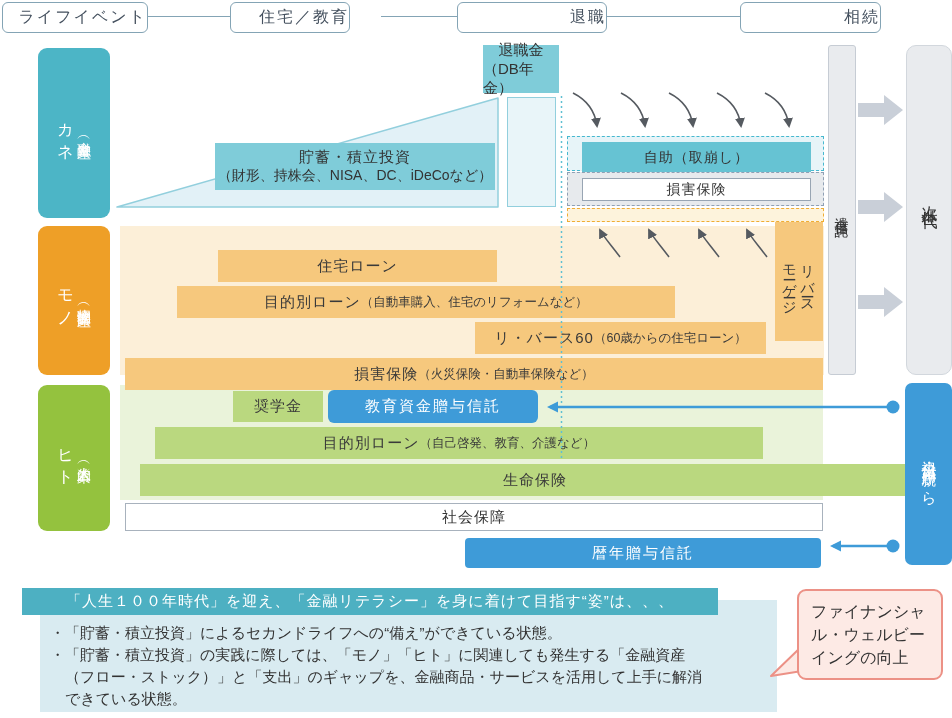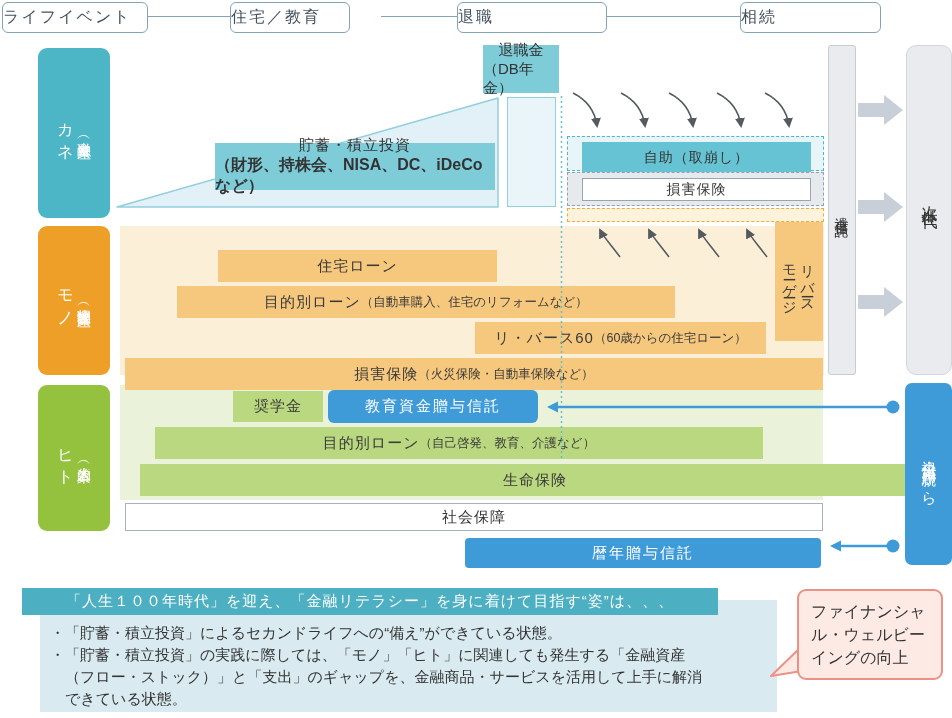--- a/index.html
+++ b/index.html
@@ -3,40 +3,40 @@
 <meta charset="utf-8">
 <style>
   html,body { margin:0; padding:0; background:#fff; }
   body { font-family:"Liberation Sans","DejaVu Sans",sans-serif; color:#333; }
   #canvas { position:relative; width:952px; height:718px; background:#fff; overflow:hidden; }
   .abs { position:absolute; box-sizing:border-box; }
   .abs-svg { position:absolute; left:0; top:0; pointer-events:none; }
 
   
   .tl-box { top:2px; height:31px; background:#fff; border:1.5px solid #84a4b5; border-radius:6px;
-            display:flex; align-items:center; justify-content:flex-start; font-size:16px; color:#44505e;
+            display:flex; align-items:center; justify-content:flex-end; font-size:16px; color:#44505e;
             letter-spacing:2px; z-index:3; }
   .tl-line { top:16px; height:0; border-top:1.5px solid #84a4b5; z-index:2; }
 
   
   .row-label { left:38px; width:72px; border-radius:9px; display:flex; flex-direction:row;
                align-items:center; justify-content:center; color:#fff; z-index:3; }
   .vtext { writing-mode:vertical-rl; text-orientation:mixed; }
   .label-main { font-size:16px; letter-spacing:3px; }
   .label-sub  { font-size:14px; letter-spacing:1px; }
   .teal-label   { background:#4cb5c6; }
   .orange-label { background:#ee9f27; }
   .green-label  { background:#94c23e; }
 
   
   .tri-bar { left:507px; top:97px; width:49px; height:110px; background:#e9f5f9; border:1.5px solid #92cfdd; z-index:2; }
   .savings-box { left:215px; top:143px; width:280px; height:47px; background:#7fccd9; z-index:3;
                  display:flex; flex-direction:column; align-items:center; justify-content:center; color:#333; }
   .savings-box .t1 { font-size:15px; letter-spacing:1px; }
-  .savings-box .t2 { font-size:16px;font-weight:bold; }
+  .savings-box .t2 { font-size:14px; }
   .taishoku { left:483px; top:45px; width:76px; height:48px; background:#7fccd9; z-index:4;
               display:flex; flex-direction:column; align-items:center; justify-content:center; font-size:15px; color:#333; }
   .dash-teal   { left:567px; top:136px; width:257px; height:35px; background:#e7f4f8; border:1.5px dashed #46b8cf; z-index:3; }
   .bar-selfhelp{ left:582px; top:142px; width:229px; height:32px; background:#66c3d3; z-index:3;
                  display:flex; align-items:center; justify-content:center; font-size:14px; color:#333; letter-spacing:1px; }
   .dash-gray   { left:567px; top:172px; width:257px; height:34px; background:#e7eaed; border:1.5px dashed #8fa0b4; z-index:3; }
   .bar-pension { left:582px; top:178px; width:229px; height:23px; background:#fff; border:1.5px solid #98a5b3; z-index:3;
                  display:flex; align-items:center; justify-content:center; font-size:14px; color:#333; letter-spacing:1px; }
   .dash-orange { left:567px; top:208px; width:257px; height:14px; background:#fdf3dc; border:1.5px dashed #f0ad33; z-index:3; }
 

